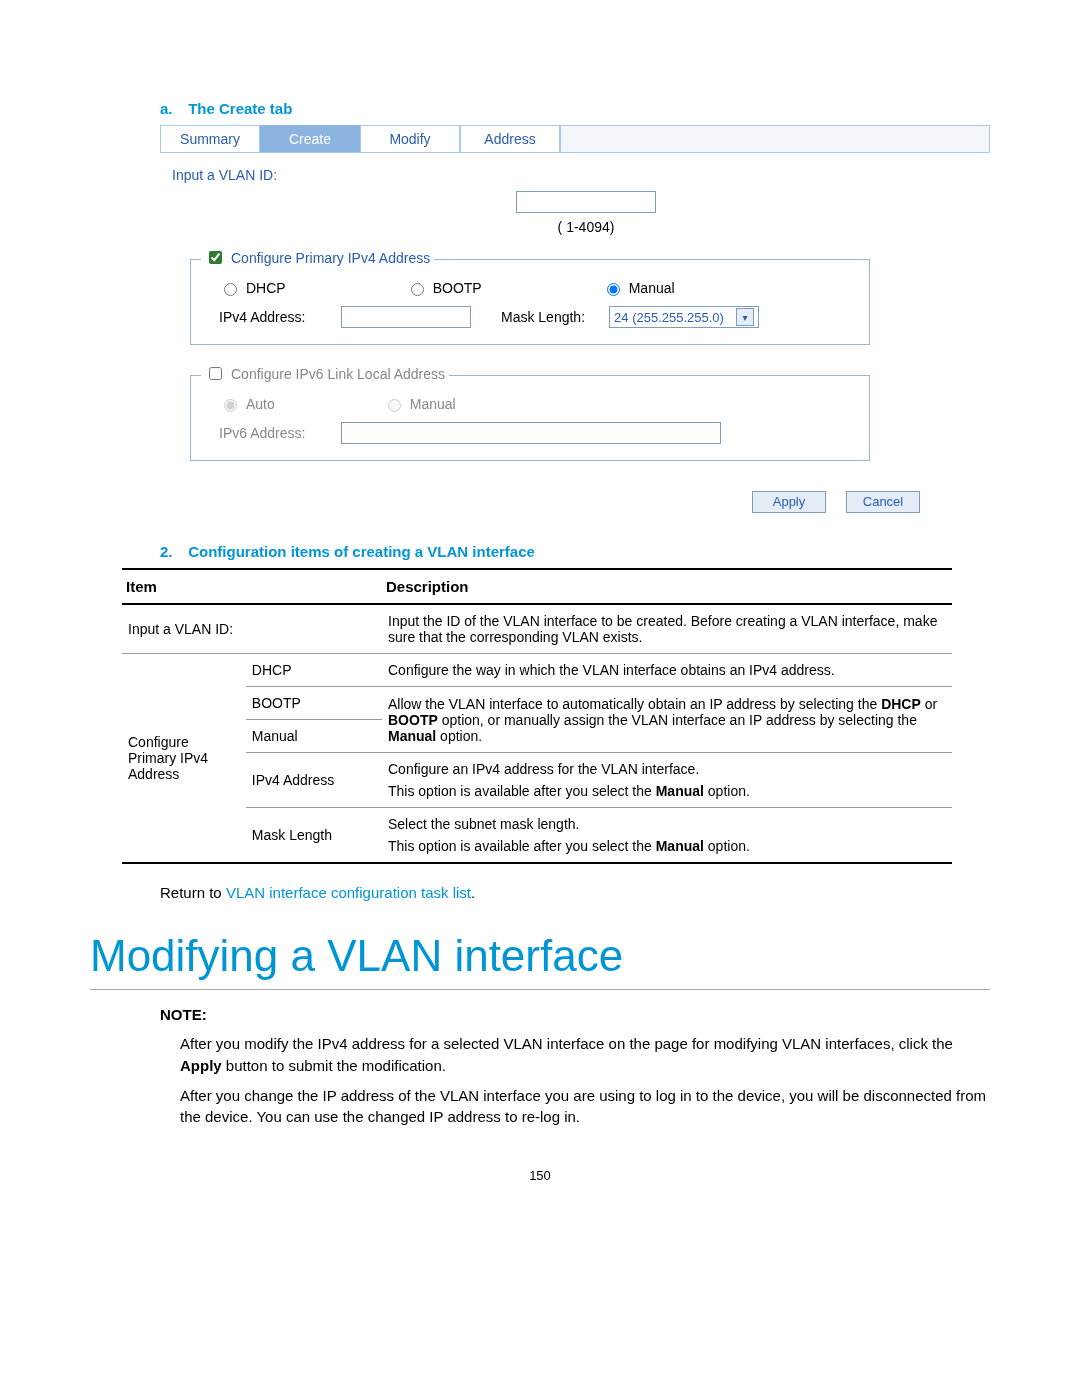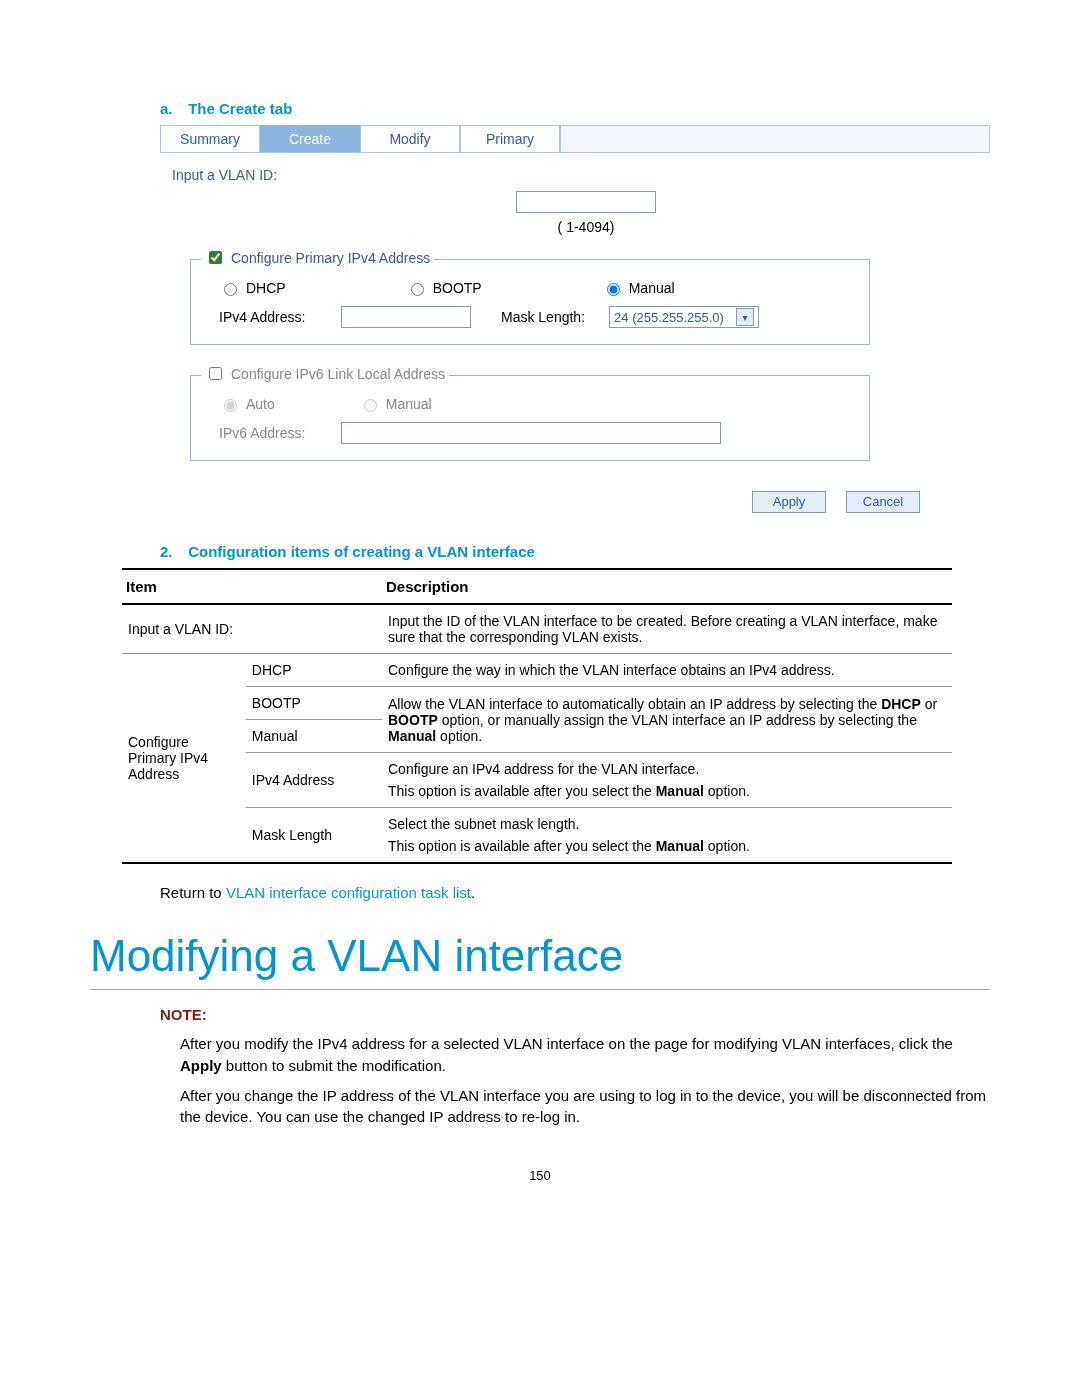--- a/index.html
+++ b/index.html
@@ -171,21 +171,21 @@
   h1.sec-title {
     font-family: Arial, Helvetica, sans-serif;
     font-weight: normal;
     color: #0096D6;
     font-size: 44px;
     margin: 30px 0 8px 0;
     border-bottom: 1px solid #aaa;
     padding-bottom: 8px;
   }
   .note-head {
-    color: #7f1d1d;
+    color: #000000;
     font-weight: bold;
     font-size: 15px;
     margin: 16px 0 10px 70px;
   }
   .note-para {
     font-size: 15px;
     margin: 8px 0 8px 90px;
     line-height: 1.45;
   }
   .pagenum { text-align: center; font-size: 13px; margin-top: 40px; }
@@ -198,21 +198,21 @@
   <div class="list-heading">
     <span class="list-marker">a.</span>
     <span>The Create tab</span>
   </div>
 
   <div class="img-area">
     <div class="tabbar">
       <div class="tab">Summary</div>
       <div class="tab active">Create</div>
       <div class="tab">Modify</div>
-      <div class="tab">Primary</div>
+      <div class="tab">Address</div>
       <div class="tab last"></div>
     </div>
 
     <div class="vlan-prompt">Input a VLAN ID:</div>
     <div class="vlan-input-row">
       <div class="text-input"></div>
       <span class="range-hint">( 1-4094)</span>
     </div>
 
     <div class="fieldset">
@@ -243,21 +243,21 @@
           <span class="chev">▾</span>
         </div>
       </div>
     </div>
 
     <div class="fieldset">
       <div class="fieldset-legend">
         <input type="checkbox" style="">
         <span class="disabled-text">Configure IPv6 Link Local Address</span>
       </div>
-      <div class="radio-row disabled-text" style="gap:84px;">
+      <div class="radio-row disabled-text" style="gap:108px;">
         <label class="radio-item">
             <input type="radio" name="v6" checked="" disabled="" style="">
             <span>Auto</span>
           </label>
         <label class="radio-item">
             <input type="radio" name="v6" disabled="" style="">
             <span>Manual</span>
           </label>
       </div>
       <div class="addr-row disabled-text">

